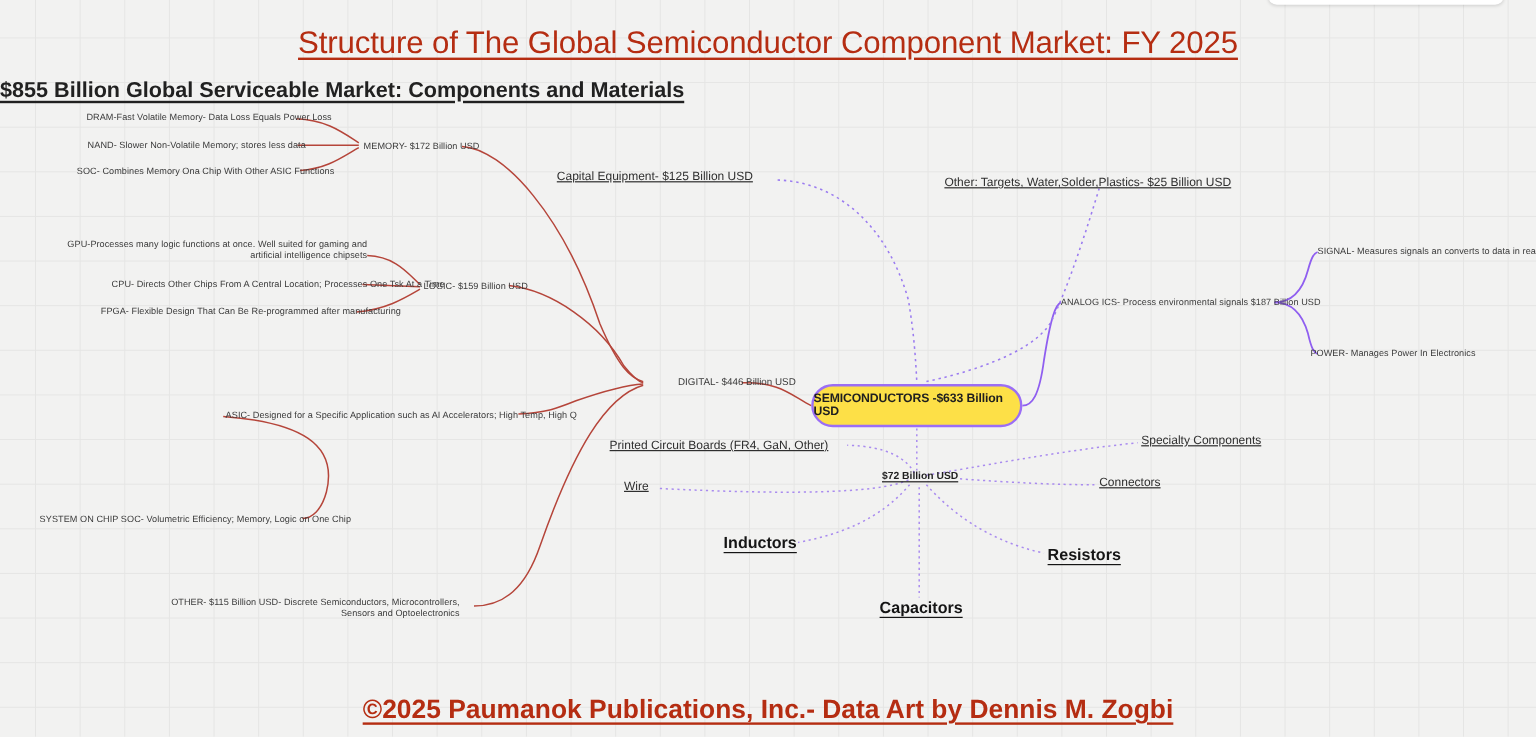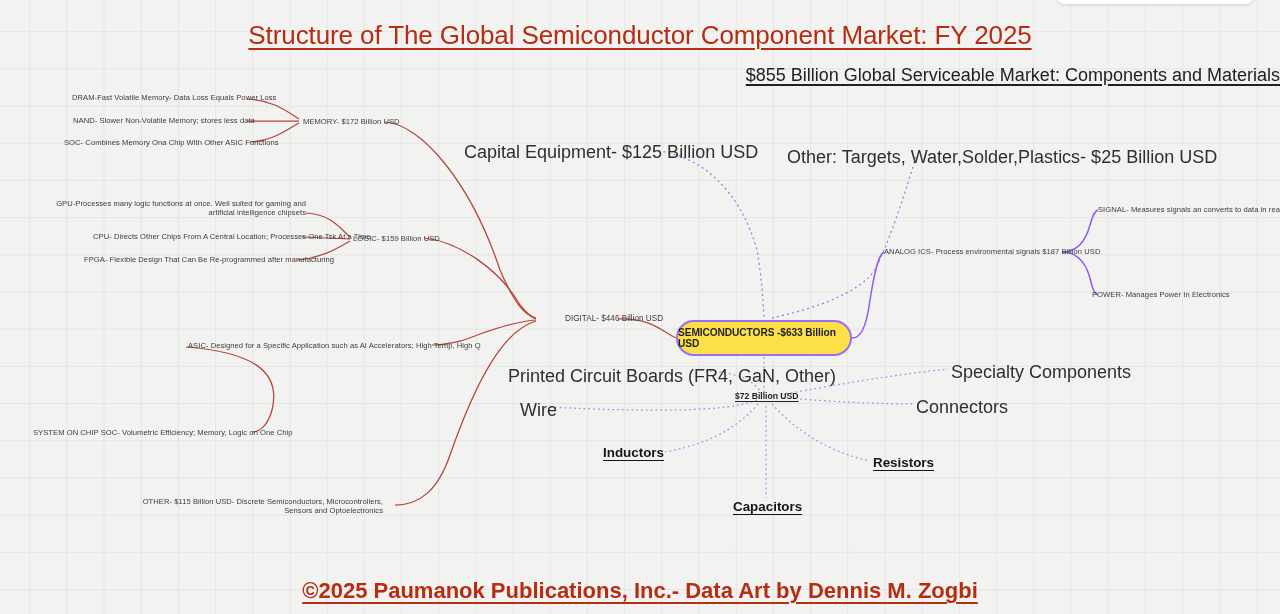--- a/index.html
+++ b/index.html
@@ -26,32 +26,32 @@
   
   #top-panel{
     position:absolute;top:-26px;left:1057px;width:196px;height:30px;
     background:#ffffff;border-radius:7px;
     box-shadow:0 1px 3px rgba(0,0,0,.14);
   }
 
   .lbl{position:absolute;color:#3b3b3b;white-space:nowrap;line-height:1.22;}
   .tiny{font-size:7.6px;letter-spacing:.05px;}
   .small{font-size:8.2px;}
-  .med{font-size:18px;color:#2f2f2f;}
+  .med{font-size:10px;color:#2f2f2f;text-decoration:underline;}
   .wrap2{white-space:normal;text-align:right;}
 
   #title{
     position:absolute;left:0;right:0;top:20px;text-align:center;
     font-size:26px;font-weight:normal;color:#b52d12;
     text-decoration:underline;text-decoration-thickness:2px;
     text-underline-offset:4px;letter-spacing:-.1px;
   }
   #subtitle{
-    position:absolute;left:0;right:0;top:65px;text-align:right;
-    font-size:18px;font-weight:normal;color:#212121;
+    position:absolute;left:0;right:0;top:65px;text-align:left;
+    font-size:18px;font-weight:bold;color:#212121;
     text-decoration:underline;text-decoration-thickness:1.6px;
     text-underline-offset:3px;
   }
   #footer{
     position:absolute;left:0;right:0;bottom:10px;text-align:center;
     font-size:22px;font-weight:bold;color:#b52d12;
     text-decoration:underline;text-decoration-thickness:2px;
     text-underline-offset:4px;
   }
 

